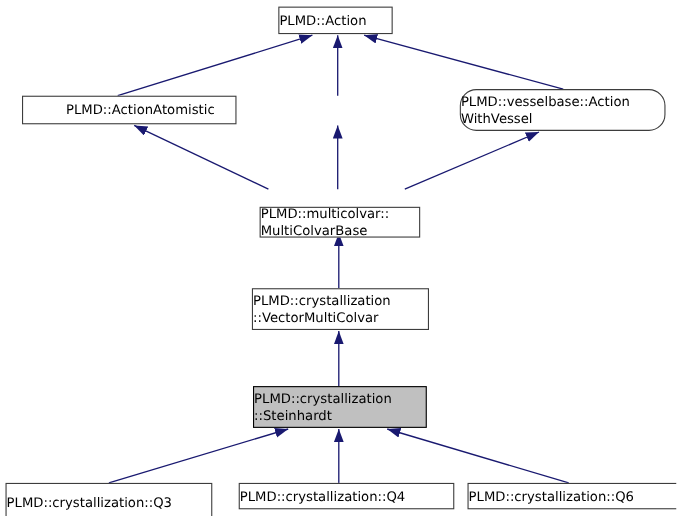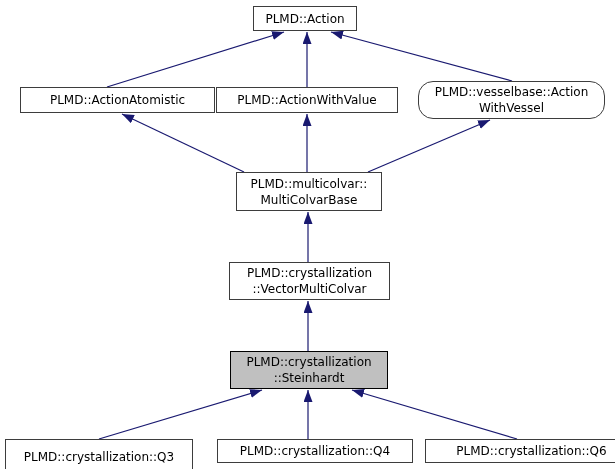--- a/index.html
+++ b/index.html
@@ -12,21 +12,21 @@
   }
   #edges{position:absolute;left:0;top:0;z-index:0;}
   .node{
     position:absolute;
     box-sizing:border-box;
     border:1px solid #3d3d3d;
     background:#ffffff;
     color:#000000;
     font-size:12px;
     line-height:16px;
-    text-align:center;
+    text-align:left;
     display:flex;
     flex-direction:column;
     justify-content:center;
     z-index:1;
     cursor:pointer;
     white-space:nowrap;
   }
   .node.selected{
     background:#c0c0c0;
     border:1.5px solid #000000;
@@ -58,34 +58,31 @@
       <line x1="99" y1="439" x2="262" y2="390" marker-end="url(#arrow)"></line>
       <line x1="308" y1="439" x2="308" y2="390" marker-end="url(#arrow)"></line>
       <line x1="517" y1="439" x2="352" y2="390" marker-end="url(#arrow)"></line>
     </g>
   </svg>
 
   <div class="node" style="left:253px;top:6px;width:104px;height:25px;">
     <span>PLMD::Action</span>
   </div>
 
-  <div class="node" style="left:20px;top:87px;width:195px;height:26px;">
+  <div class="node" style="left:20px;top:87px;width:195px;height:26px;padding-left:39px;">
     <span>PLMD::ActionAtomistic</span>
   </div>
 
-  <div class="node" style="left:216px;top:87px;width:182px;height:26px;">
-    <span>PLMD::ActionWithValue</span>
-  </div>
 
   <div class="node" style="left:418px;top:81px;width:187px;height:38px;border-radius:15px;">
     <span>PLMD::vesselbase::Action</span>
     <span>WithVessel</span>
   </div>
 
-  <div class="node" style="left:236px;top:172px;width:146px;height:39px;">
+  <div class="node" style="left:236px;top:188px;width:146px;height:28px;">
     <span>PLMD::multicolvar::</span>
     <span>MultiColvarBase</span>
   </div>
 
   <div class="node" style="left:229px;top:262px;width:161px;height:38px;">
     <span>PLMD::crystallization</span>
     <span>::VectorMultiColvar</span>
   </div>
 
   <div class="node selected" style="left:230px;top:351px;width:158px;height:38px;">

